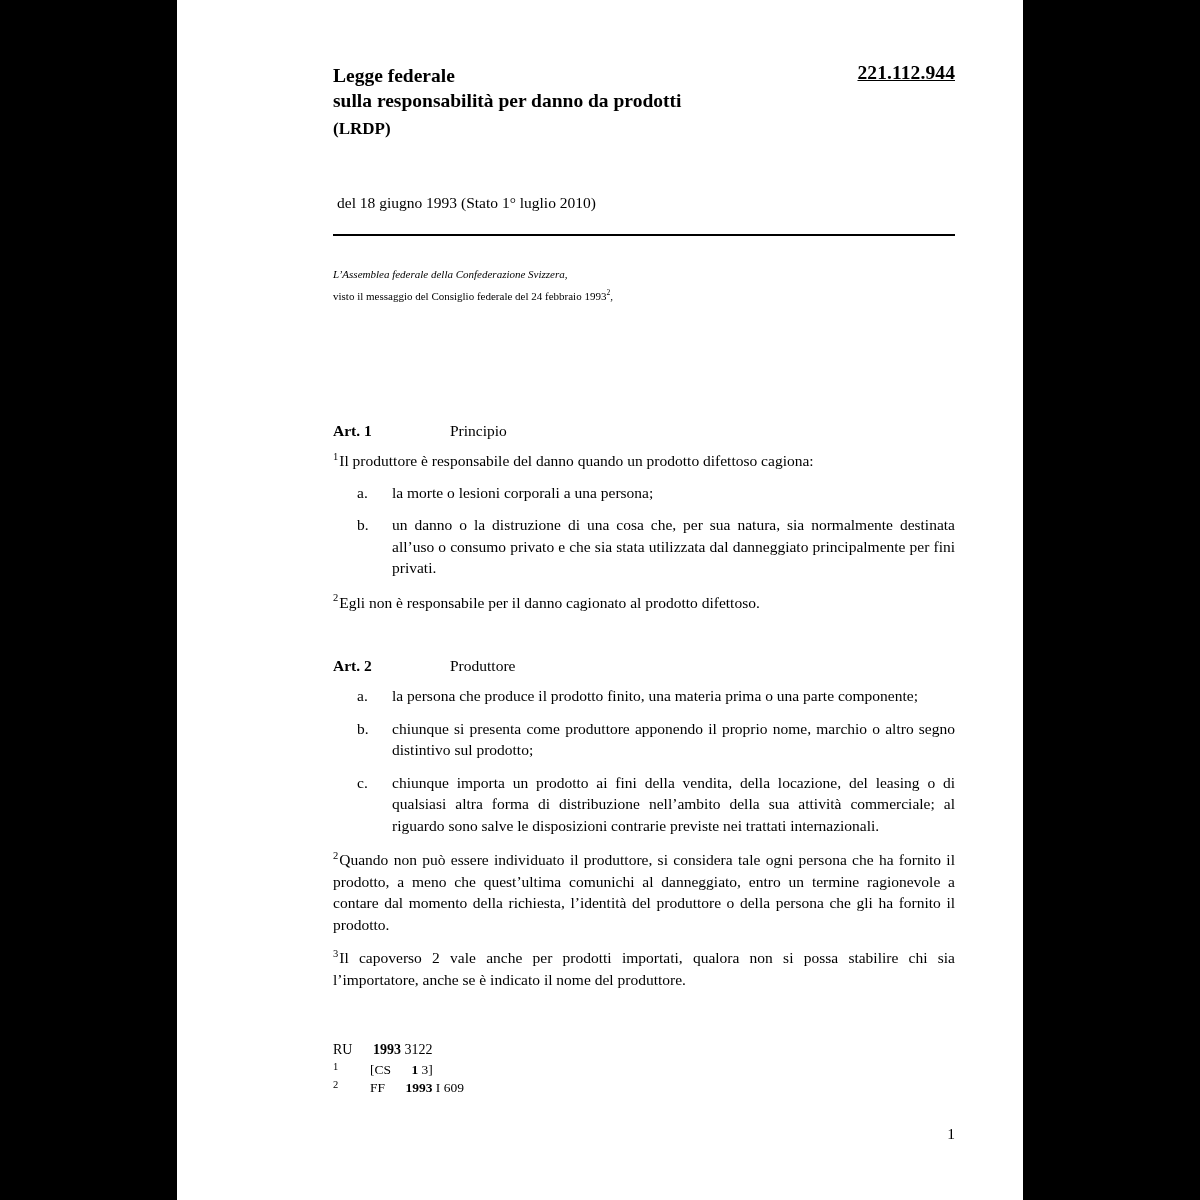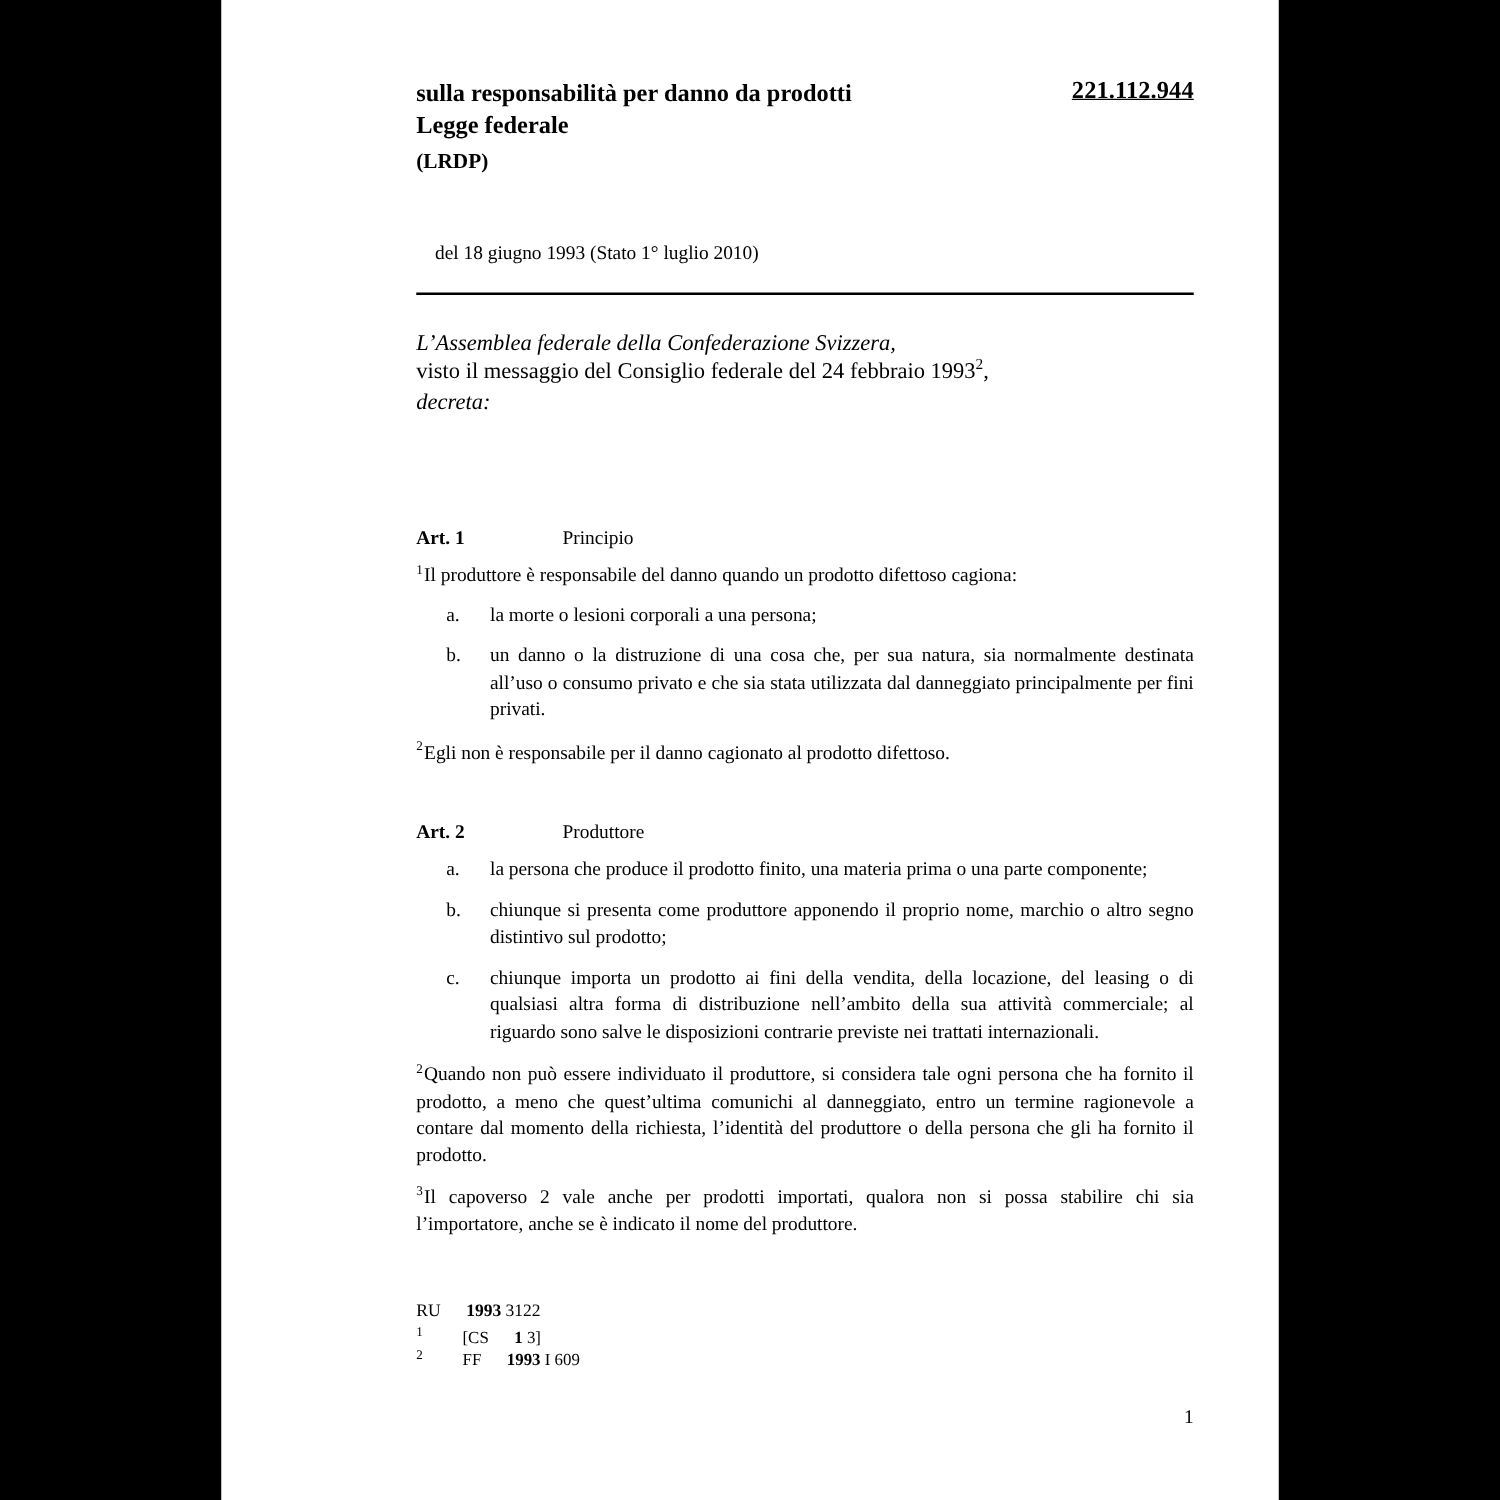--- a/index.html
+++ b/index.html
@@ -70,41 +70,41 @@
   .doc-abbrev {
     font-size: 17px;
     font-weight: bold;
     line-height: 22px;
     margin-top: 5px;
   }
 
   .doc-date {
     position: absolute;
     top: 193px;
-    left: 15px;
+    left: 4px;
     font-size: 15.5px;
     line-height: 20px;
   }
 
   .rule {
     position: absolute;
     top: 234px;
     left: 0;
     width: 622px;
     height: 2px;
     background: #000000;
   }
 
   
   .preamble {
     position: absolute;
     top: 263px;
     left: 0;
     width: 622px;
-    font-size: 18px;
+    font-size: 11px;
     line-height: 22px;
   }
   .preamble .ital {
     font-style: italic;
   }
   .preamble .p-line { display: block; }
   .preamble .sp-top { margin-top: 2px; }
   .preamble .decreta { margin-top: 3px; }
 
   
@@ -211,34 +211,33 @@
 </head>
 <body>
 
 <div class="screen">
   <div class="page">
     <div class="page-inner">
 
       <div class="doc-header">
         <div class="doc-number">221.112.944</div>
         <h1 class="doc-title">
+          <span class="t-line">Legge federale</span>
           <span class="t-line">sulla responsabilità per danno da prodotti</span>
-          <span class="t-line">Legge federale</span>
         </h1>
         <div class="doc-abbrev">(LRDP)</div>
       </div>
 
       <div class="doc-date">del 18 giugno 1993 (Stato 1° luglio 2010)</div>
 
       <div class="rule"></div>
 
       <div class="preamble">
         <span class="p-line ital">L’Assemblea federale della Confederazione Svizzera,</span>
         <span class="p-line"><span>visto il messaggio del Consiglio federale del 24 febbraio 1993</span><sup class="fnref">2</sup><span>,</span></span>
-        <span class="p-line ital decreta">decreta:</span>
       </div>
 
       <div class="body-col">
 
         <section class="art-block">
           <div class="art-head">
             <span class="art-num">Art. 1</span><span class="art-title">Principio</span>
           </div>
 
           <p class="para tight"><sup class="pnum">1</sup><span>Il produttore è responsabile del danno quando un prodotto difettoso cagiona:</span></p>

